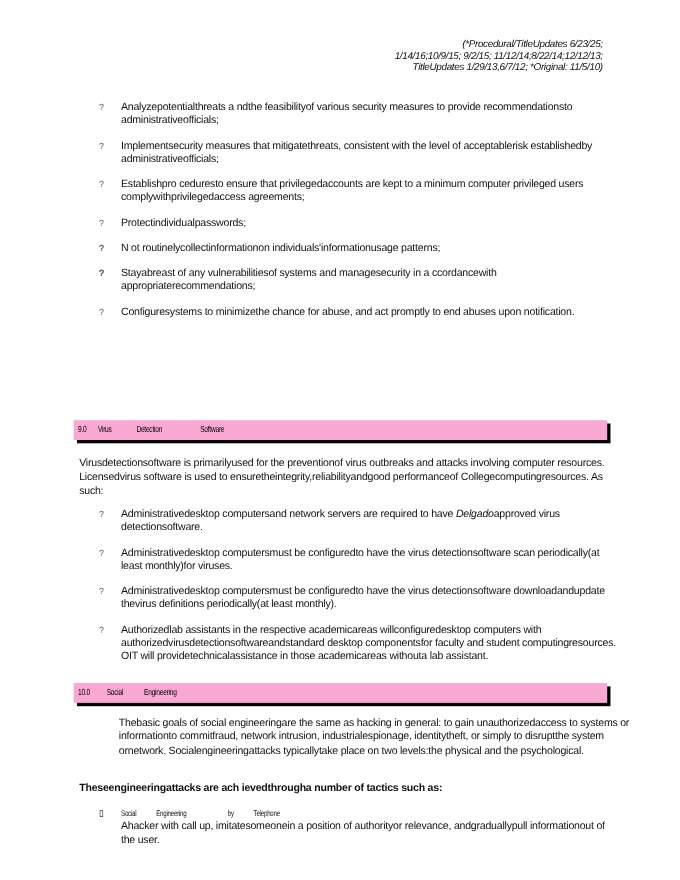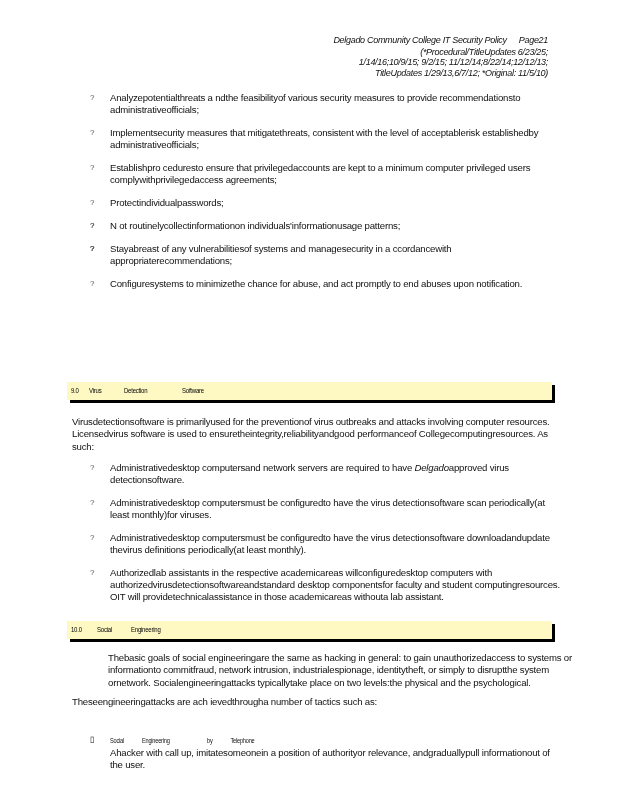--- a/index.html
+++ b/index.html
@@ -5,36 +5,33 @@
   html, body { margin: 0; padding: 0; background: #ffffff; }
   body { width: 618px; height: 800px; position: relative; overflow: hidden;
          font-family: "Liberation Sans", sans-serif; color: #111; }
   .header { position: absolute; right: 70px; top: 35px; text-align: right;
             font-style: italic; font-size: 9px; line-height: 10.5px; letter-spacing: -0.3px; }
   .header .title-line { font-style: italic; margin-bottom: 1px; }
   .header .page-num { margin-left: 12px; }
   .bullets { position: absolute; left: 90px; width: 470px; font-size: 9.6px; line-height: 12px; letter-spacing: -0.2px; }
   .bullet-item { position: relative; padding-left: 20px; margin-bottom: 11px; }
   .bullet-item .bullet { position: absolute; left: 0; top: 0; color: #555; font-size: 8px; }
-  .section-bar { position: absolute; left: 67px; width: 485px; height: 18px; background: #fef9c3;
+  .section-bar { position: absolute; left: 67px; width: 485px; height: 18px; background: #f9a8d4;
                  box-shadow: 3px 3px 0 #000; }
   .section-bar span { position: absolute; top: 4px; font-size: 8px; color: #000; transform: scaleX(0.75);
                       transform-origin: left; letter-spacing: -0.3px; }
   .para { position: absolute; left: 72px; width: 485px; font-size: 9.6px; line-height: 12.4px; letter-spacing: -0.2px; }
   .sub-head { font-size: 7.5px; transform: scaleX(0.75); transform-origin: left; display: inline-block; letter-spacing: -0.3px; }
   .sub-head span { margin-right: 24px; }
   em { font-style: italic; }
 </style>
 </head>
 <body>
 
 <div class="header">
-  <div class="title-line">
-    <span>Delgado Community  College  IT Security Policy</span><span class="page-num">Page21</span>
-  </div>
   <div>(*Procedural/TitleUpdates  6/23/25;</div>
   <div>1/14/16;10/9/15; 9/2/15; 11/12/14;8/22/14;12/12/13;</div>
   <div>TitleUpdates 1/29/13,6/7/12; *Original: 11/5/10)</div>
 </div>
 
 <div class="bullets" style="top:92px;">
   <div class="bullet-item"><span class="bullet">?</span><span>Analyzepotentialthreats a ndthe feasibilityof various security measures to provide recommendationsto administrativeofficials;</span></div>
   <div class="bullet-item"><span class="bullet">?</span><span>Implementsecurity measures that mitigatethreats, consistent with the level of acceptablerisk establishedby administrativeofficials;</span></div>
   <div class="bullet-item"><span class="bullet">?</span><span>Establishpro ceduresto ensure that privilegedaccounts are kept to a  minimum computer privileged users  complywithprivilegedaccess  agreements;</span></div>
   <div class="bullet-item"><span class="bullet">?</span><span>Protectindividualpasswords;</span></div>
@@ -62,21 +59,21 @@
   <div class="bullet-item"><span class="bullet">?</span><span>Authorizedlab assistants  in the respective academicareas  willconfiguredesktop computers with authorizedvirusdetectionsoftwareandstandard desktop componentsfor faculty  and  student computingresources.  OIT will providetechnicalassistance  in those academicareas withouta lab assistant.</span></div>
 </div>
 
 <div class="section-bar" style="top:621px;">
   <span style="left:4px;">10.0</span>
   <span style="left:30px;">Social</span>
   <span style="left:64px;">Engineering</span>
 </div>
 
 <div class="para" style="top:652px;margin-left:36px;">Thebasic goals of social engineeringare the same as hacking in general: to gain unauthorizedaccess to systems  or informationto commitfraud, network intrusion, industrialespionage, identitytheft, or simply to disruptthe  system  ornetwork.  Socialengineeringattacks  typicallytake place  on two levels:the  physical and the psychological.</div>
-<div class="para" style="top:696px;">Theseengineeringattacks  are ach ievedthrougha number of tactics such as:</div>
+<div class="para" style="top:711px;font-weight:bold;">Theseengineeringattacks  are ach ievedthrougha number of tactics such as:</div>
 
 <div class="bullets" style="top:734px;">
   <div class="bullet-item">
     <span class="bullet" style="color:#000;">▯</span>
     <div class="sub-head">
       <span>Social</span><span style="margin-right:50px;">Engineering</span><span>by</span><span>Telephone</span>
     </div>
     <div>Ahacker with call up, imitatesomeonein a position of authorityor relevance,  andgraduallypull informationout of the user.</div>
   </div>
 </div>

